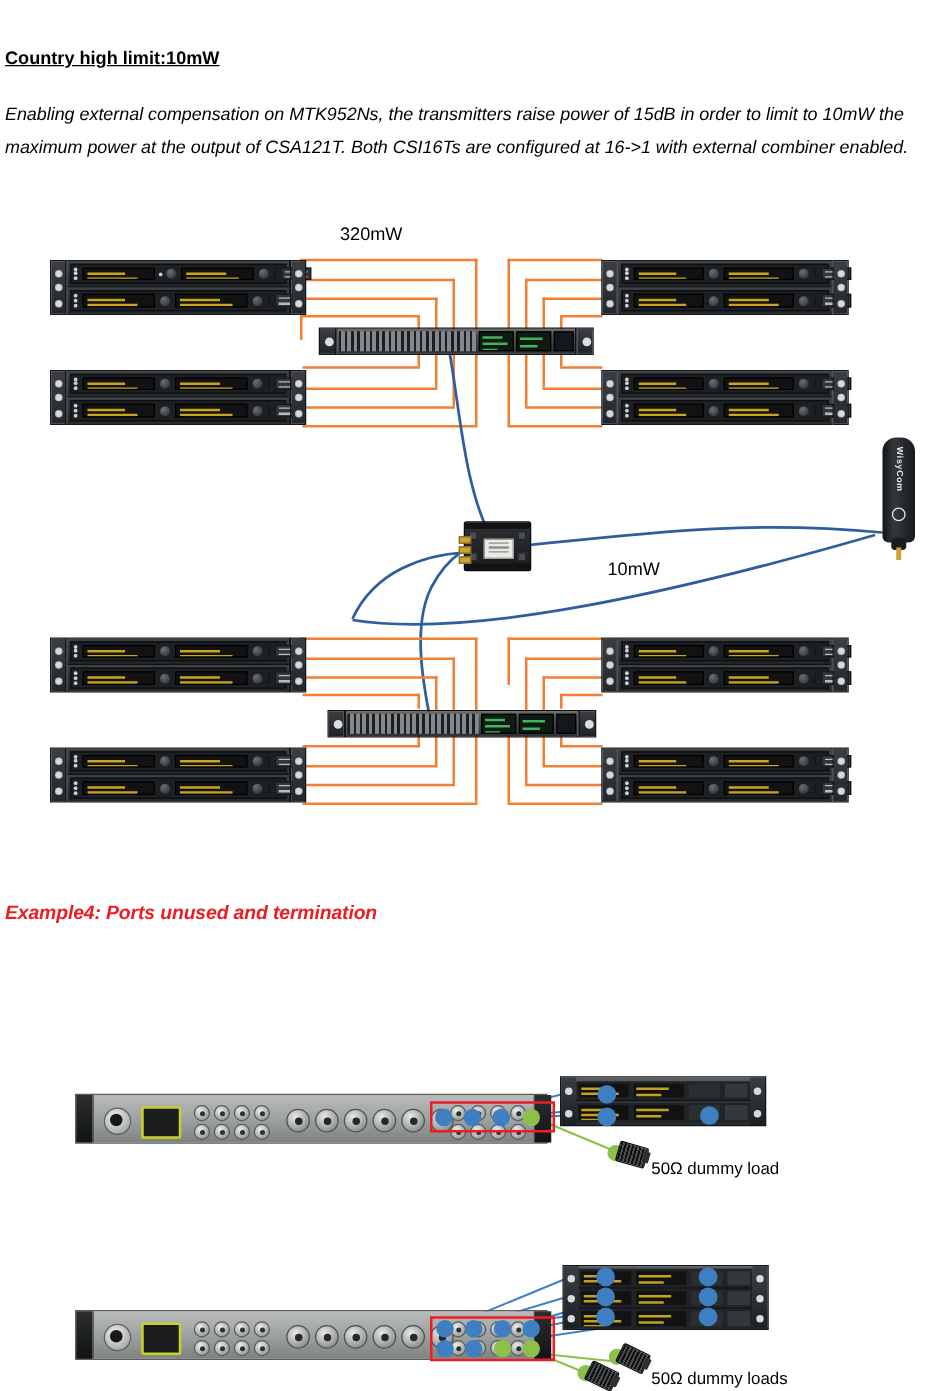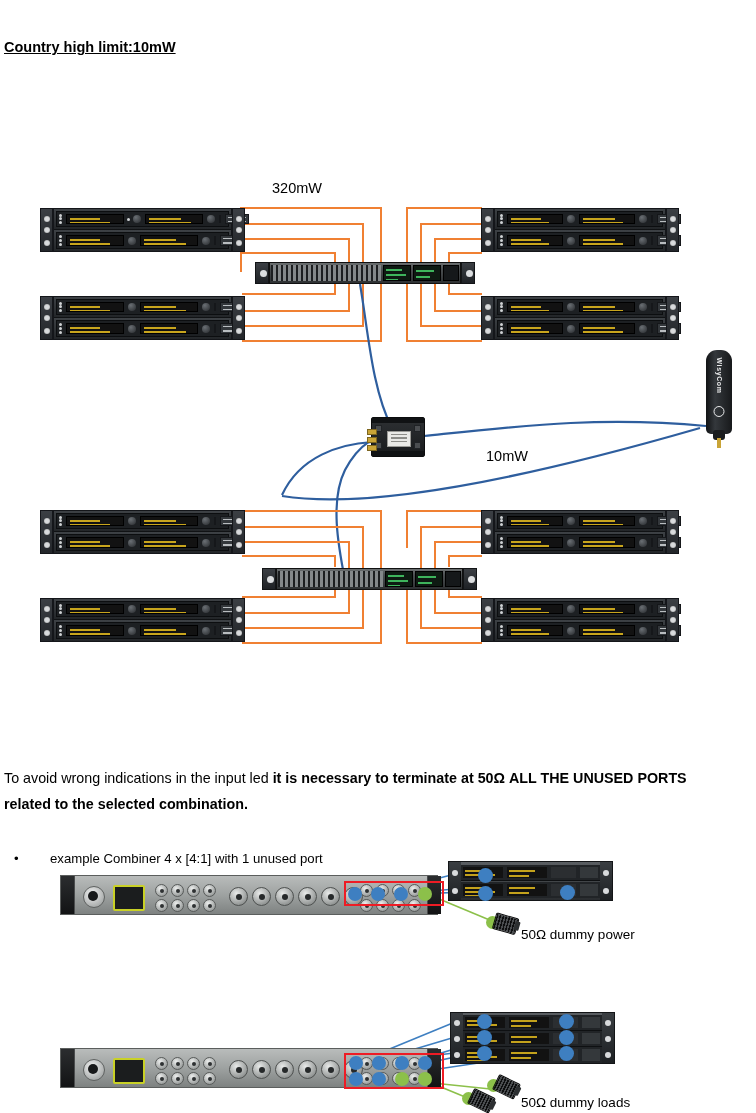--- a/index.html
+++ b/index.html
@@ -131,20 +131,21 @@
   .plug .tip{position:absolute;right:-4px;top:22%;width:5px;height:56%;background:#2c2f31;border-radius:1px;}
 </style>
 </head>
 <body>
 
 <div class="doc">
 
 
   <div class="h-black" style="left:4px;top:39px;">Country high limit:10mW</div>
 
+  <div class="para" style="left:4px;top:79px;width:730px;">Enabling external compensation on MTK952Ns, the transmitters raise power of 15dB in order to limit to 10mW the maximum power at the output of CSA121T. Both CSI16Ts  are configured at 16-&gt;1  with external combiner enabled.</div>
 
   <div style="position:absolute;left:0;top:180px;width:756px;height:490px;">
 
     <div class="lbl-big" style="left:272px;top:0px;">320mW</div>
 
     <div class="wire wireh" style="left:242px;top:27px;width:140px;"></div>
     <div class="wire wirev" style="left:240px;top:27px;height:65px;"></div>
     <div class="wire wirev" style="left:380px;top:27px;height:80px;"></div>
 
     <div class="wire wireh" style="left:242px;top:43px;width:122px;"></div>
@@ -870,29 +871,24 @@
           </div>
         <div class="cdisp2"></div>
       </div>
       <div class="cear r">
           <div class="h"></div>
         </div>
     </div>
 
   </div>
 
-
-  <div class="para2" style="left:4px;top:765px;width:730px;">
-    <span>To avoid wrong indications in the input led </span><span class="bold">it is necessary to terminate at 50Ω ALL THE UNUSED PORTS related to the selected combination.</span>
-  </div>
-
-
-  <div class="bullet" style="left:14px;top:851px;">
-    <span class="dot">•</span><span>example Combiner 4 x [4:1] with 1 unused port</span>
-  </div>
+  <div class="h-red" style="left:4px;top:722px;">Example4: Ports unused and termination</div>
+
+
+
 
   <div style="position:absolute;left:0;top:845px;width:756px;height:105px;">
 
     <svg class="overlay" width="756" height="105">
       <path d="M 378,49 L 455,29" stroke="#3E7FC1" stroke-width="1.6" fill="none"></path>
       <path d="M 396,49 L 455,44" stroke="#3E7FC1" stroke-width="1.6" fill="none"></path>
       <path d="M 414,49 L 545,44" stroke="#3E7FC1" stroke-width="1.6" fill="none"></path>
       <path d="M 432,51 L 492,76" stroke="#8CC04A" stroke-width="1.6" fill="none"></path>
     </svg>
 
@@ -986,21 +982,21 @@
     </div>
     <div class="mark blue" style="left:478px;top:23px;width:15px;height:15px;"></div>
     <div class="mark blue" style="left:478px;top:41px;width:15px;height:15px;"></div>
     <div class="mark blue" style="left:560px;top:40px;width:15px;height:15px;"></div>
 
     <div class="mark green" style="left:486px;top:71px;width:13px;height:13px;"></div>
     <div class="plug" style="left:494px;top:70px;width:22px;height:15px;transform:rotate(16deg);">
       <div class="knurl"></div>
         <div class="tip"></div>
     </div>
-    <div class="lbl" style="left:521px;top:82px;">50Ω dummy power</div>
+    <div class="lbl" style="left:521px;top:82px;">50Ω dummy load</div>
   </div>
 
 
   <div style="position:absolute;left:0;top:1000px;width:756px;height:113px;">
 
     <svg class="overlay" width="756" height="113">
       <path d="M 358,62 L 460,20" stroke="#3E7FC1" stroke-width="1.6" fill="none"></path>
       <path d="M 378,60 L 462,35" stroke="#3E7FC1" stroke-width="1.6" fill="none"></path>
       <path d="M 398,60 L 462,52" stroke="#3E7FC1" stroke-width="1.6" fill="none"></path>
       <path d="M 418,60 L 550,20" stroke="#3E7FC1" stroke-width="1.6" fill="none"></path>

